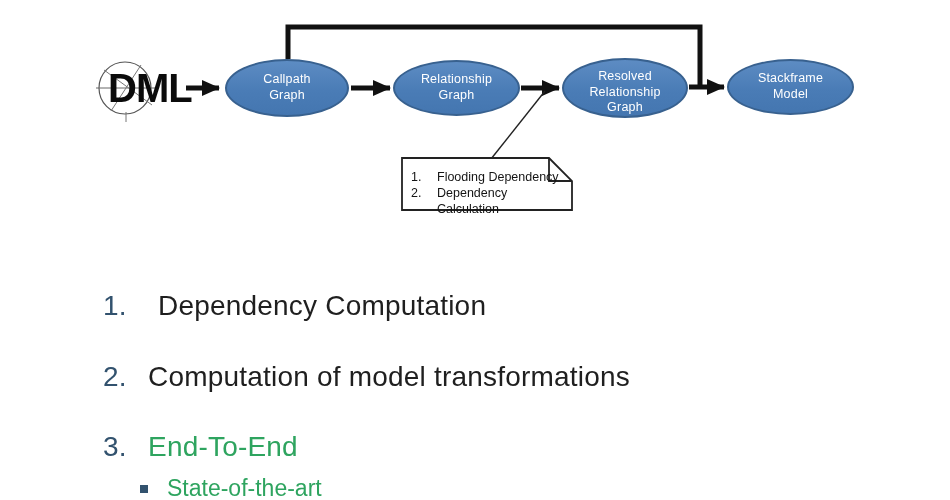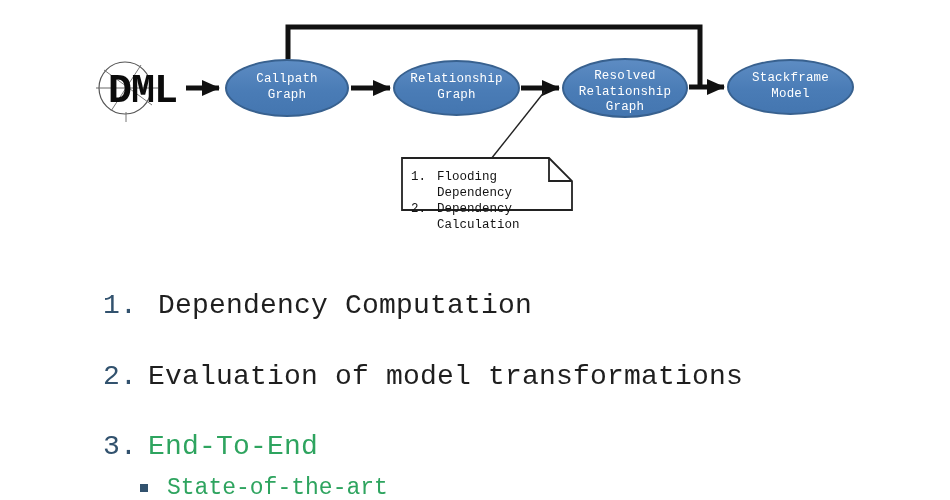--- a/index.html
+++ b/index.html
@@ -1,18 +1,18 @@
 <!DOCTYPE html>
 <html><head>
 <meta charset="utf-8">
 <style>
   html,body{margin:0;padding:0;background:#ffffff;}
   .slide{
     position:relative;width:950px;height:500px;background:#ffffff;overflow:hidden;
-    font-family:Liberation Mono, monospace;
+    font-family:Liberation Sans, sans-serif;
   }
   
   .diagram-svg{position:absolute;left:0;top:0;}
   .node{
     position:absolute;border-radius:50%;
     background:linear-gradient(180deg,#5d8cc3 0%,#4a7cb6 55%,#4476b0 100%);
     border:2px solid #38618f;
     display:flex;align-items:center;justify-content:center;
     box-sizing:border-box;
   }
@@ -112,21 +112,21 @@
       <span>Dependency Calculation</span>
     </div>
   </div>
 
   <div class="list-item li-1">
     <span class="list-num">1.</span>
     <span>Dependency Computation</span>
   </div>
   <div class="list-item li-2">
     <span class="list-num">2.</span>
-    <span>Evaluation of model transformations</span>
+    <span>Computation of model transformations</span>
   </div>
   <div class="list-item li-3">
     <span class="list-num">3.</span>
     <span class="green">End-To-End</span>
   </div>
   <div class="sub-item">
     <span class="bullet-square"></span>
     <span class="green">State-of-the-art</span>
   </div>
 

